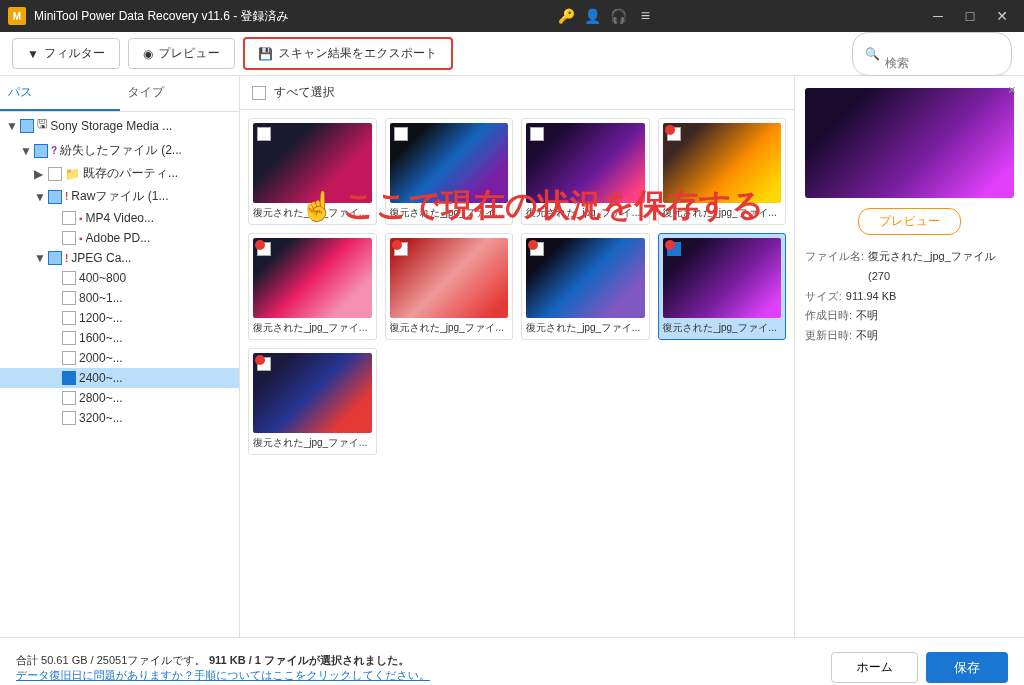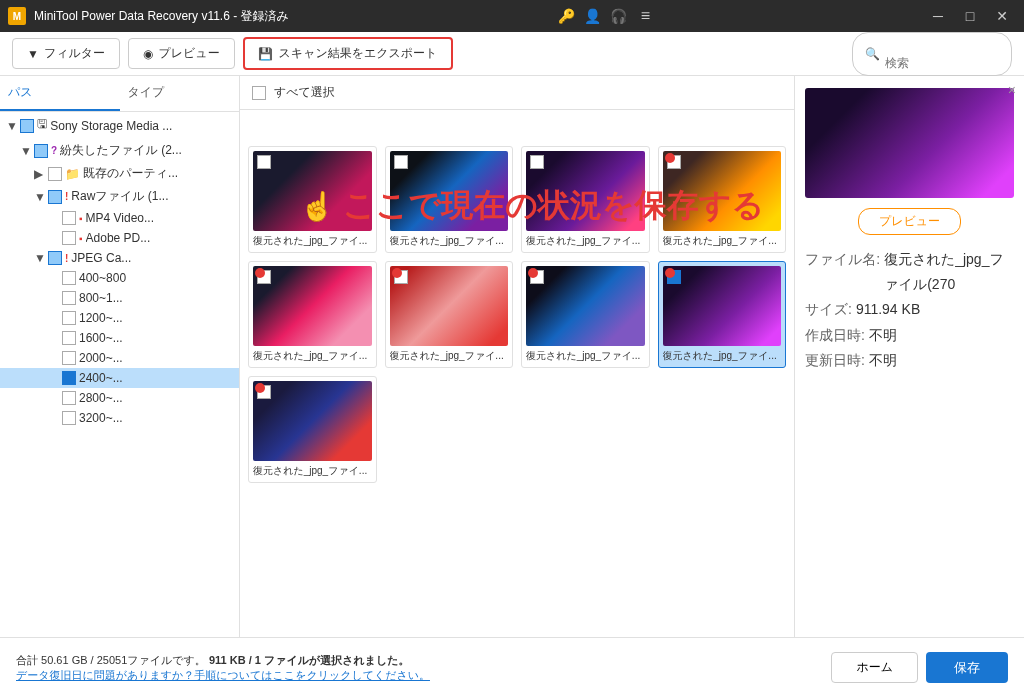--- a/index.html
+++ b/index.html
@@ -114,21 +114,20 @@
     .level2 { padding-left: 20px; }
     .level3 { padding-left: 34px; }
     .level4 { padding-left: 48px; }
 
     
     .content-area {
       flex: 1;
       display: flex;
       flex-direction: column;
       overflow: hidden;
-      gap: 28px;
     }
     .content-header {
       display: flex;
       align-items: center;
       padding: 8px 12px;
       border-bottom: 1px solid #e0e0e0;
       gap: 8px;
     }
     .select-all-cb { width: 14px; height: 14px; border: 1px solid #aaa; display: inline-block; }
     .content-header-label { font-size: 12px; color: #333; }
@@ -244,21 +243,21 @@
       display: block;
       margin: 0 auto 12px;
       border: 1px solid #ff8f00;
       background: #fff;
       color: #ff8f00;
       border-radius: 12px;
       padding: 4px 20px;
       font-size: 12px;
       cursor: pointer;
     }
-    .preview-info { font-size: 14px; color: #333; line-height: 1.8; }
+    .preview-info { font-size: 11px; color: #333; line-height: 1.8; }
     .preview-info-row { display: flex; gap: 4px; }
     .preview-info-label { color: #666; white-space: nowrap; }
     .preview-info-value { color: #333; overflow: hidden; text-overflow: ellipsis; }
 
     
     .status-bar {
       height: 60px;
       background: #fff;
       border-top: 1px solid #e0e0e0;
       display: flex;

